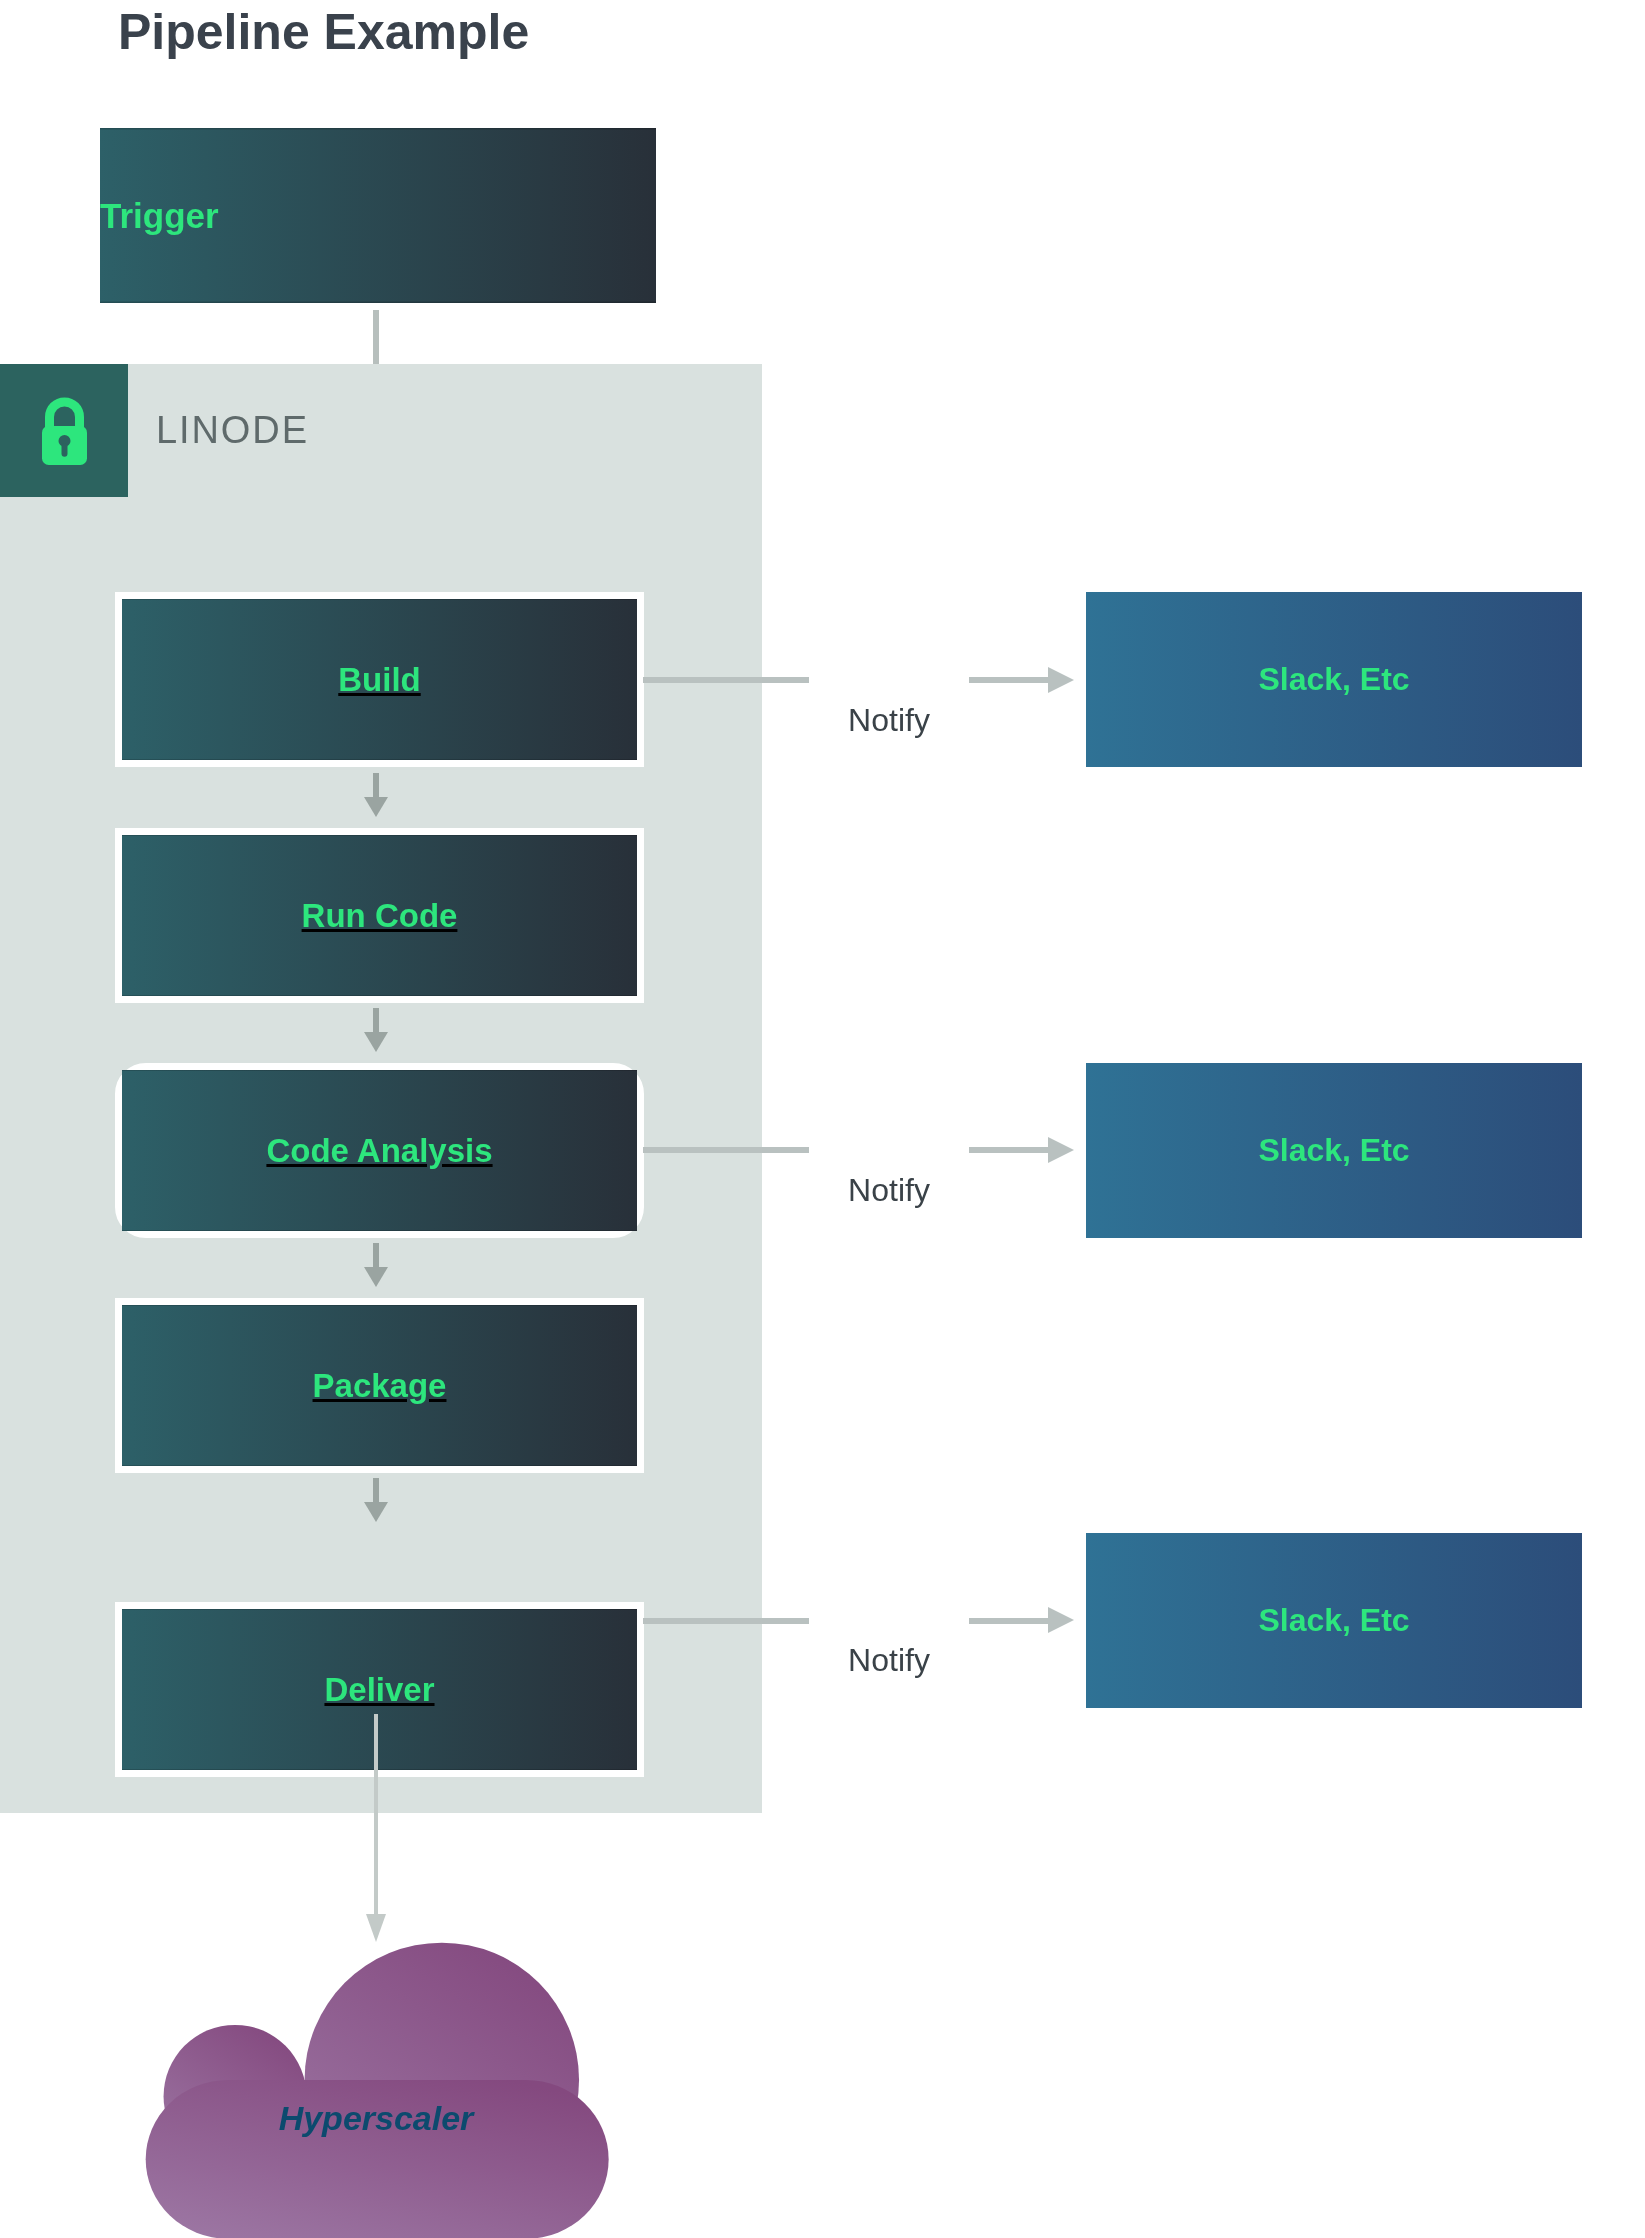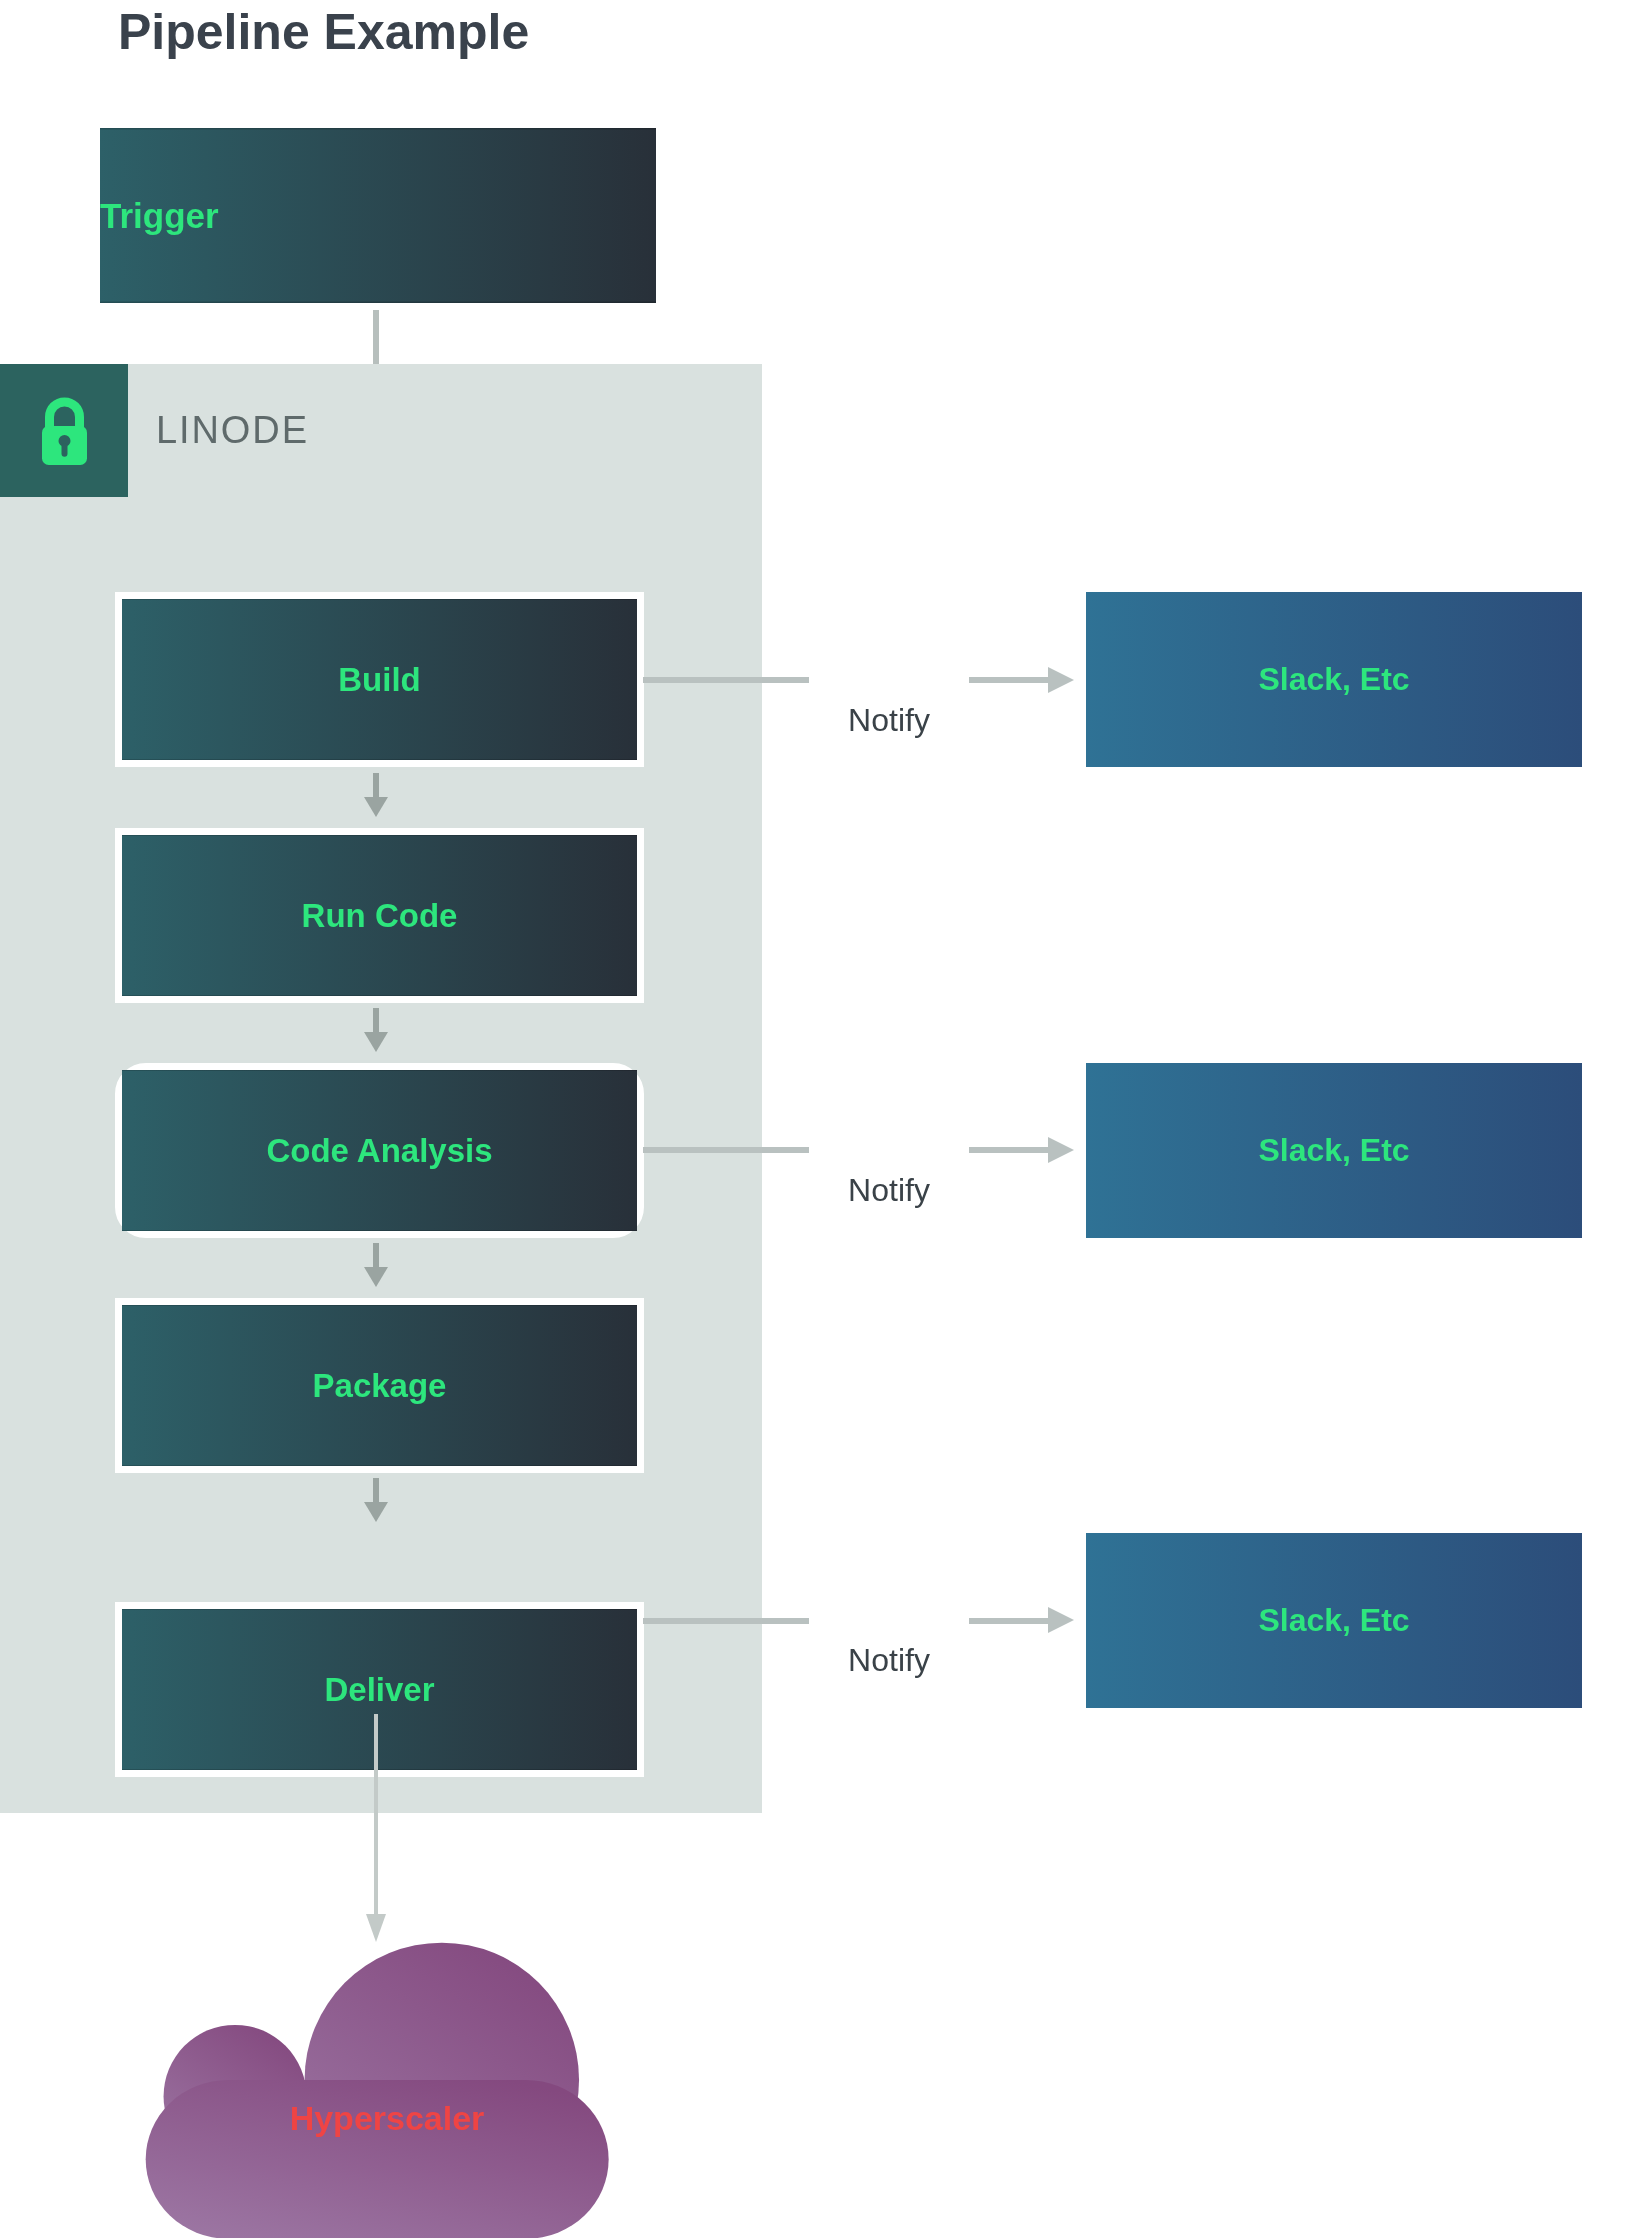--- a/index.html
+++ b/index.html
@@ -32,21 +32,21 @@
     display:flex;align-items:center;justify-content:center;
   }
   .platform-label{
     left:156px;top:364px;height:133px;line-height:133px;
     font-size:38px;font-weight:400;color:#5F6A6B;letter-spacing:1.9px;
   }
 
   
   .stage{
     left:115px;width:529px;height:175px;background:#ffffff;
-    box-sizing:border-box;border:7.5px solid #ffffff;
+    box-sizing:border-box;border:7.5px solid #ffffff;text-decoration:underline;
   }
   .stage-fill{
     width:100%;height:100%;
     background:linear-gradient(90deg,#2D6068 0%,#283039 100%);
     display:flex;align-items:center;justify-content:center;
     box-shadow:inset 0 0.9px 0 rgba(0,0,0,.15), inset 0 -0.9px 0 rgba(0,0,0,.15);
   }
   .stage .node-label{font-size:33px;}
   .s0{top:592px;} .s1{top:828px;} .s2{top:1063px;border-radius:31px;} .s3{top:1298px;} .s4{top:1602px;}
 
@@ -90,23 +90,23 @@
   }
   .slack-box .node-label{font-size:32px;}
   .r0{top:592px;} .r2{top:1063px;} .r4{top:1533px;}
   .r0.mid-y{top:677px;} .r2.mid-y{top:1147px;} .r4.mid-y{top:1618px;}
   .r0.lbl-y{top:654px;} .r2.lbl-y{top:1124px;} .r4.lbl-y{top:1594px;}
   .r0.hd-y{top:667px;} .r2.hd-y{top:1137px;} .r4.hd-y{top:1607px;}
 
   
   .cloud-wrap{left:141px;top:1941px;width:470px;height:298px;}
   .cloud-label{
-    left:152px;top:2081px;width:470px;height:75px;
-    display:flex;align-items:center;justify-content:center;
-    font-size:34px;font-weight:bold;color:#ef4444;
+    left:141px;top:2081px;width:470px;height:75px;
+    display:flex;align-items:center;justify-content:center;
+    font-size:34px;font-weight:bold;color:#0c4a6e;font-style:italic;
   }
 </style>
 </head>
 <body>
 
 <div class="abs page-title">Pipeline Example</div>
 
 <div class="abs trigger-box">
   <span class="node-label">Trigger</span>
 </div>

